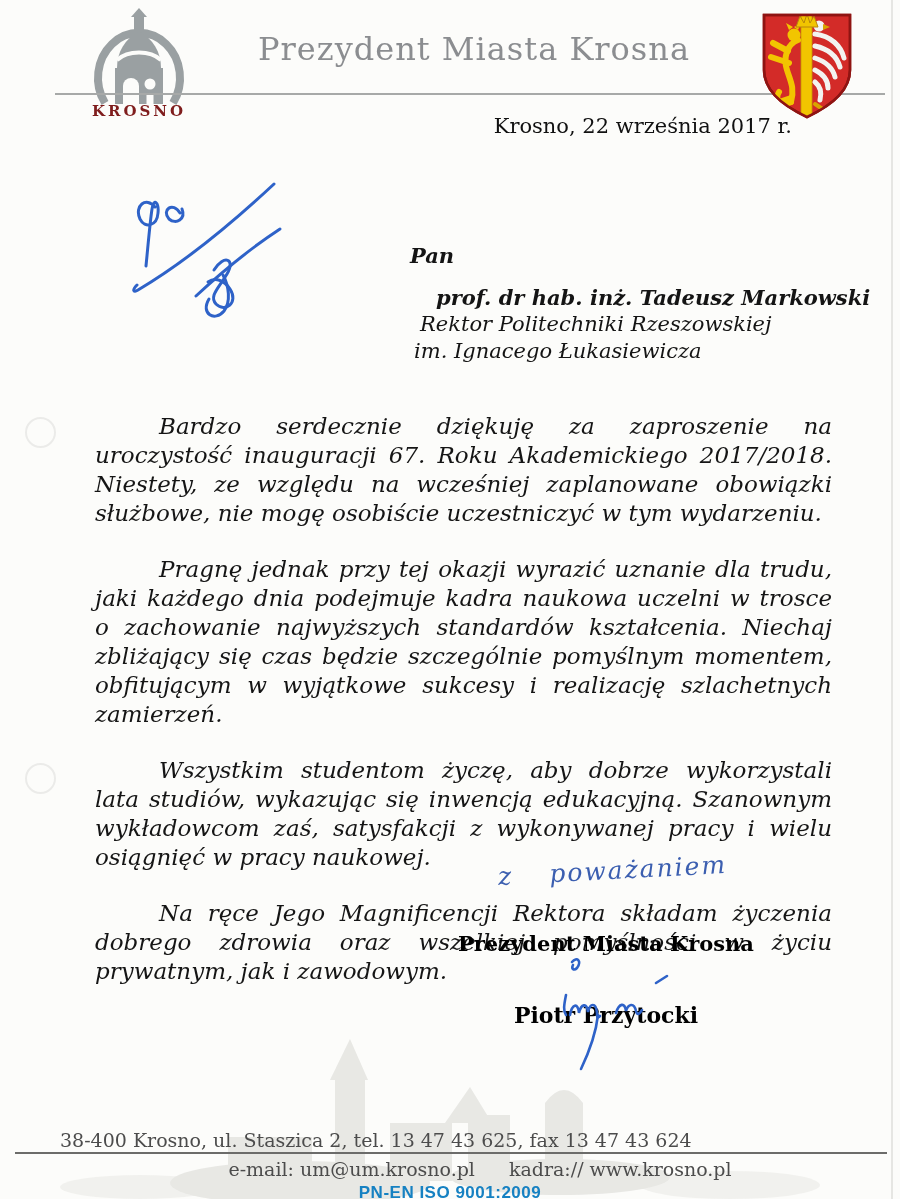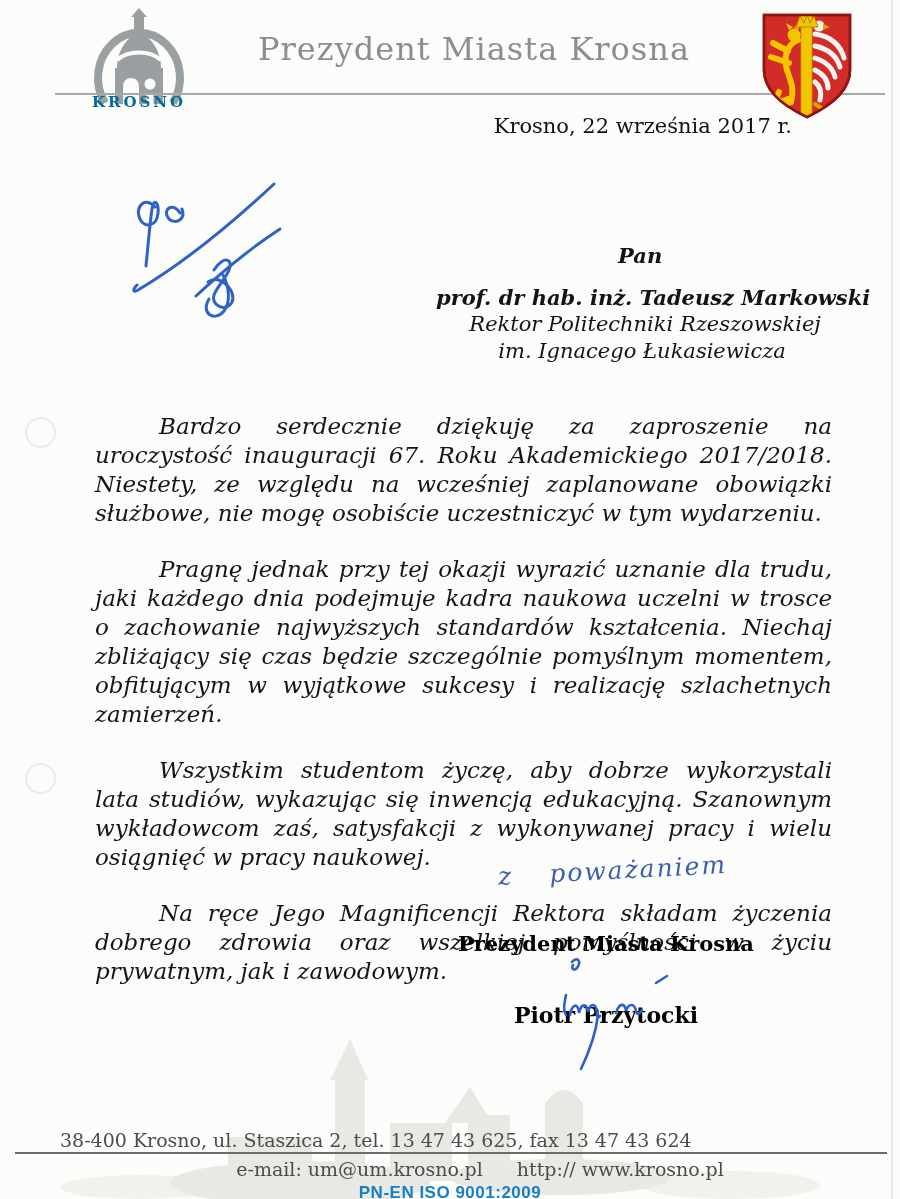--- a/index.html
+++ b/index.html
@@ -10,23 +10,23 @@
     height: 1199px;
     margin: 0 auto;
     background: #fcfcfa;
     overflow: hidden;
     font-family: "DejaVu Serif", serif;
     color: #141414;
   }
   
   .logo-wrap { position: absolute; left: 84px; top: 6px; width: 110px; height: 122px; }
   .logo-caption {
-    position: absolute; left: 0; top: 87px; width: 110px;
+    position: absolute; left: 0; top: 96px; width: 110px;
     text-align: center; font-size: 15px; font-weight: bold;
-    letter-spacing: 3px; color: #0369a1;
+    letter-spacing: 3px; color: #7f1d1d;
   }
   .page-title {
     position: absolute; left: 258px; top: 30px; width: 420px;
     font-size: 32px; color: #8b8d90; letter-spacing: 1px;
     font-family: "DejaVu Serif", serif; white-space: nowrap;
   }
   .header-rule {
     position: absolute; left: 55px; top: 93px; width: 830px; height: 2px;
     background: #a7a9a8;
   }
@@ -39,21 +39,21 @@
   .initials-wrap { position: absolute; left: 112px; top: 172px; width: 215px; height: 155px; }
   .closing-handwritten {
     position: absolute; left: 498px; top: 856px;
     font-size: 25px; font-style: italic; color: #3c5fb0;
     letter-spacing: 2px; word-spacing: 26px;
     transform: rotate(-3deg);
     font-family: "DejaVu Serif", serif;
   }
   .signature-wrap { position: absolute; left: 480px; top: 953px; width: 200px; height: 118px; z-index: 3; }
   
-  .recipient { position: absolute; left: 410px; top: 243px; font-size: 21px; text-align: center; }
+  .recipient { position: absolute; left: 410px; top: 243px; font-size: 21px; }
   .recipient .salutation { font-weight: bold; font-style: italic; margin-bottom: 16px; }
   .recipient .name { font-weight: bold; font-style: italic; padding-left: 26px; line-height: 27px; }
   .recipient .line2 { font-style: italic; padding-left: 10px; line-height: 27px; }
   .recipient .line3 { font-style: italic; padding-left: 4px; line-height: 27px; }
   
   .letter-body {
     position: absolute; left: 95px; top: 412px; width: 737px;
     font-size: 23px; font-style: italic; line-height: 29px;
     text-align: justify; color: #151515;
   }
@@ -231,18 +231,18 @@
         <ellipse cx="730" cy="160" rx="90" ry="14" opacity="0.5"></ellipse>
         <ellipse cx="140" cy="162" rx="80" ry="12" opacity="0.5"></ellipse>
       </g>
     </svg>
   </div>
 
   <div class="footer">
     <div class="footer-address">38-400 Krosno, ul. Staszica 2, tel. 13 47 43 625, fax 13 47 43 624</div>
     <div class="footer-rule"></div>
     <div class="footer-contact">
-      <span>e-mail: um@um.krosno.pl</span><span class="gap"></span><span>http:// www.krosno.pl</span>
+      <span>e-mail: um@um.krosno.pl</span><span class="gap"></span><span>kadra:// www.krosno.pl</span>
     </div>
     <div class="footer-iso">PN-EN  ISO 9001:2009</div>
   </div>
 
 </div>
 
 </body></html>

